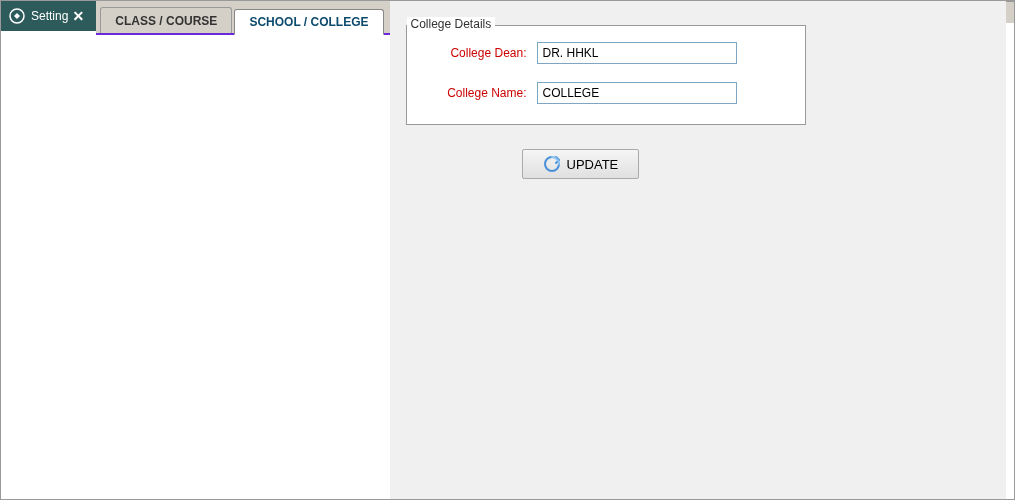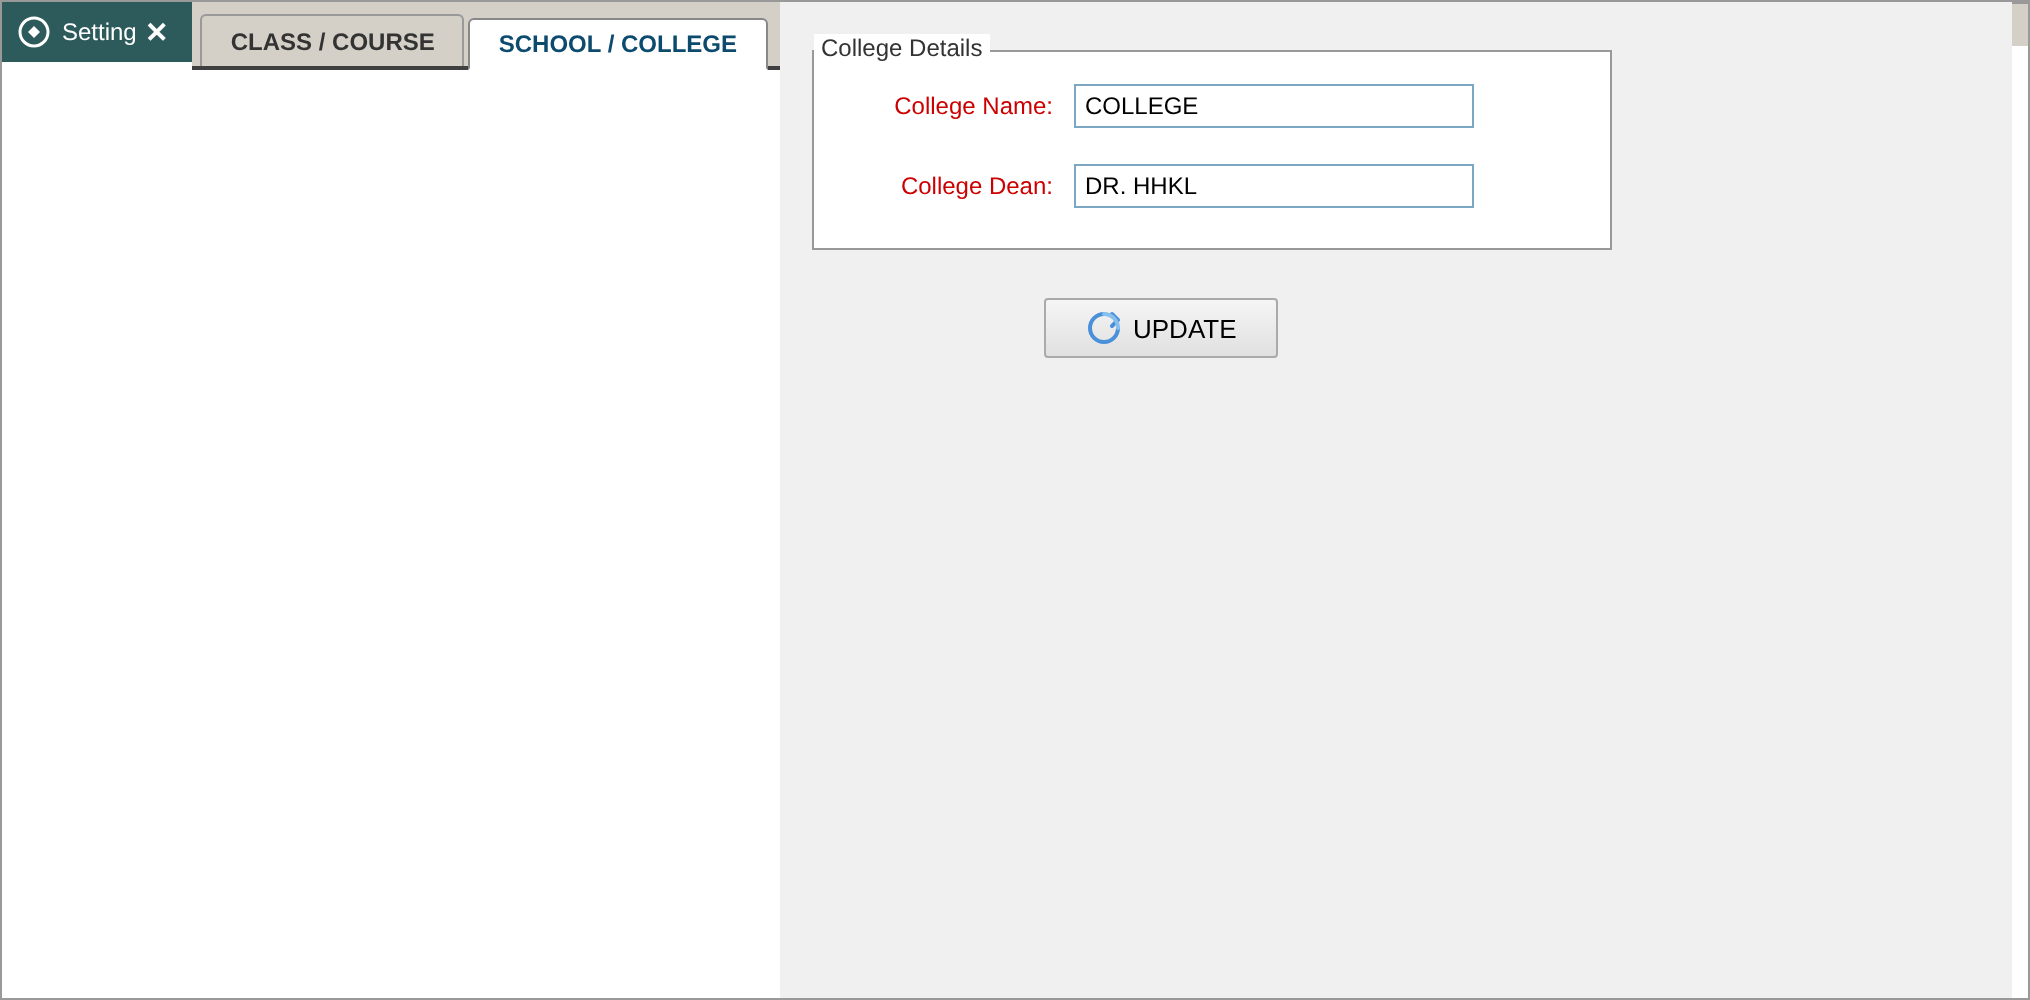--- a/index.html
+++ b/index.html
@@ -67,21 +67,21 @@
       display: flex;
       align-items: center;
       justify-content: center;
     }
 
     .tab-bar {
       background: #d4d0c8;
       display: flex;
       align-items: flex-end;
       padding: 4px 4px 0 4px;
-      border-bottom: 2px solid #404040;
+      border-bottom: 2px solid #6d28d9;
       flex-shrink: 0;
       height: 34px;
     }
 
     .tab {
       padding: 4px 14px;
       cursor: pointer;
       border: 1px solid #999;
       border-bottom: none;
       background: #d4d0c8;
@@ -219,27 +219,27 @@
   <div class="tab-bar">
     <div class="tab">CLASS / COURSE</div>
     <div class="tab active">SCHOOL / COLLEGE</div>
   </div>
 
   <div class="content-area">
     <div class="fieldset-box">
       <span class="fieldset-legend">College Details</span>
 
       <div class="form-row">
+        <label class="form-label">College Dean:</label>
+        <input class="form-input" type="text" value="DR. HHKL" style="">
+      </div>
+
+      <div class="form-row">
         <label class="form-label">College Name:</label>
         <input class="form-input" type="text" value="COLLEGE" style="">
-      </div>
-
-      <div class="form-row">
-        <label class="form-label">College Dean:</label>
-        <input class="form-input" type="text" value="DR. HHKL" style="">
       </div>
     </div>
 
     <div class="update-btn-container">
       <button class="update-btn">
         <span class="refresh-icon">
           <svg viewBox="0 0 18 18" fill="none" xmlns="http://www.w3.org/2000/svg">
             <path d="M9 2C5.13 2 2 5.13 2 9s3.13 7 7 7 7-3.13 7-7" stroke="#4a90d9" stroke-width="2" stroke-linecap="round" fill="none"></path>
             <path d="M13 2 L16 5 L13 8" stroke="#4a90d9" stroke-width="2" stroke-linecap="round" stroke-linejoin="round" fill="none"></path>
             <path d="M9 2C12.87 2 16 5.13 16 9" stroke="#87c0ef" stroke-width="2" stroke-linecap="round" fill="none"></path>

